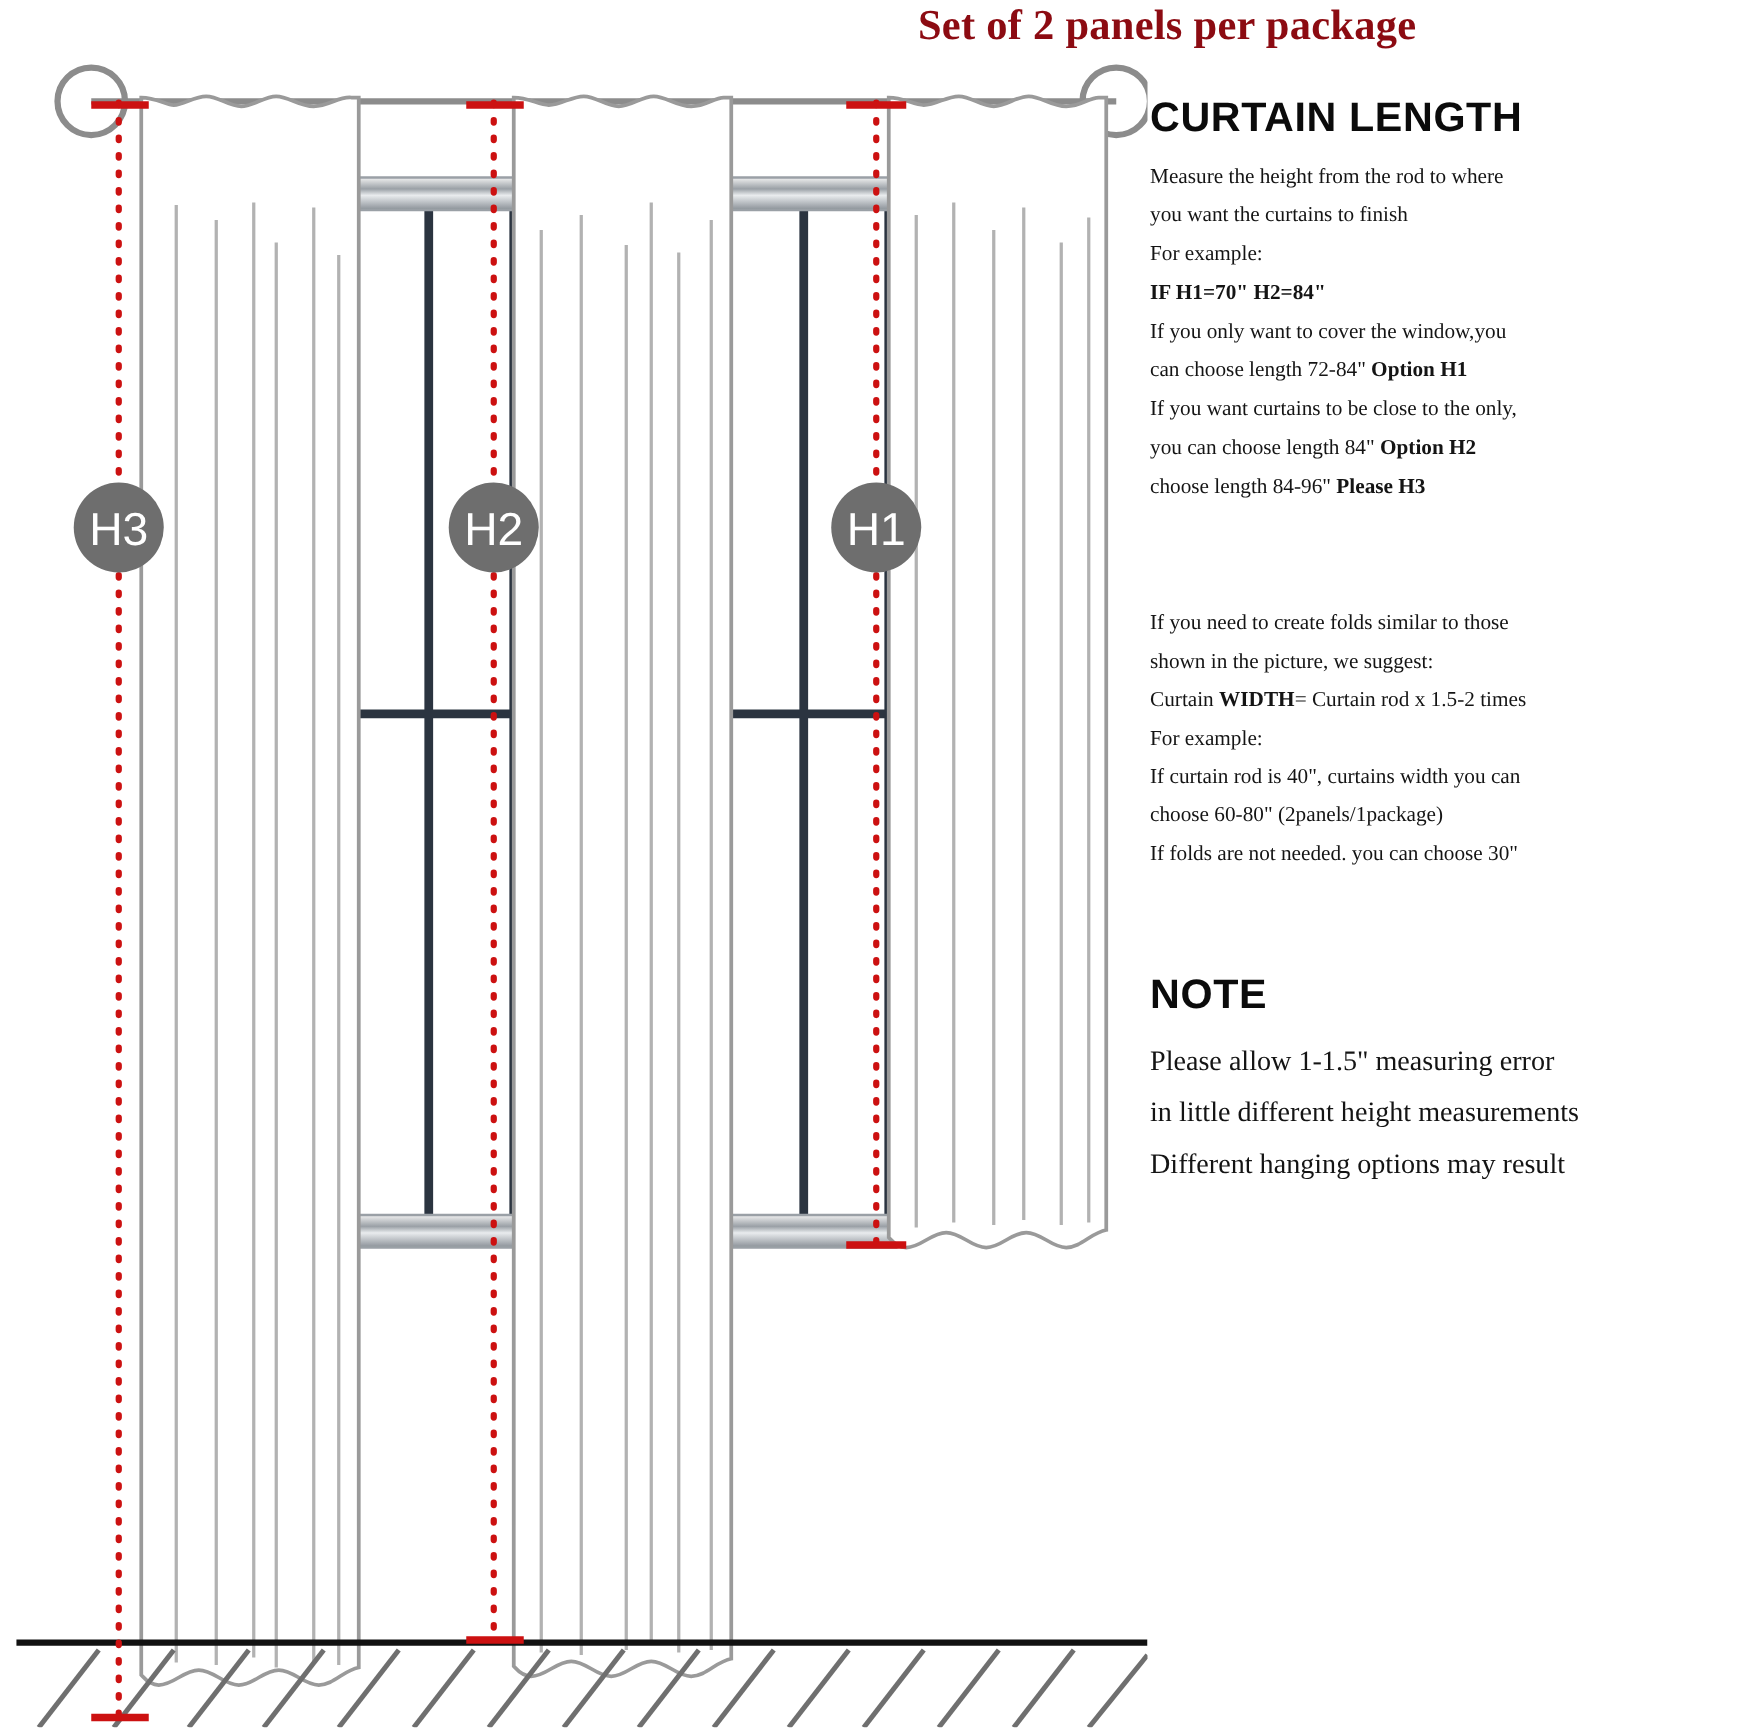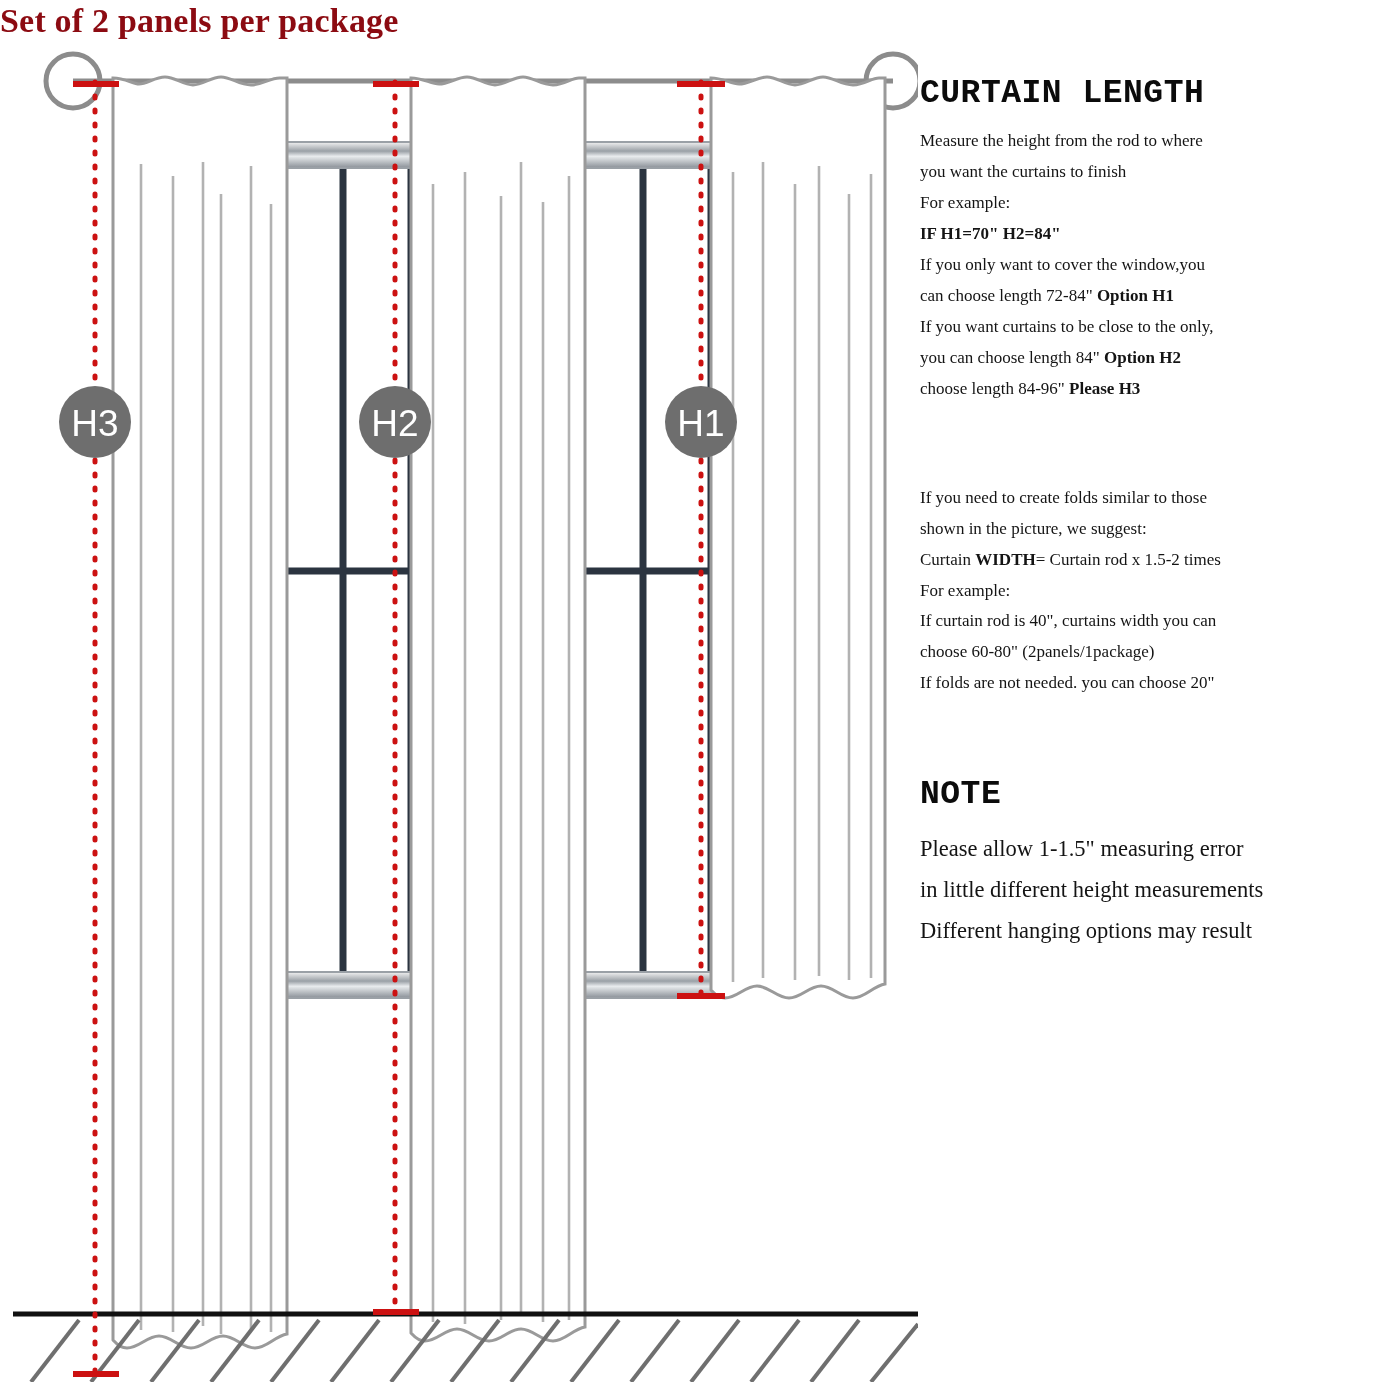--- a/index.html
+++ b/index.html
@@ -18,21 +18,21 @@
   #root {
     position: absolute;
     inset: 0;
   }
   
   .title {
     position: absolute;
     top: 2px;
     left: 0;
     width: 1133px;
-    text-align: left;
+    text-align: right;
     font-family: "Liberation Serif", serif;
     font-weight: bold;
     font-size: 34px;
     color: #8c0b12;
     letter-spacing: 0.2px;
   }
   
   #illus {
     position: absolute;
     left: 13px;
@@ -44,21 +44,21 @@
     display: block;
   }
   
   #textcol {
     position: absolute;
     left: 920px;
     top: 76px;
     width: 472px;
   }
   .sec-head {
-    font-family: Liberation Mono, monospace;
+    font-family: Liberation Sans, sans-serif;
     font-weight: bold;
     font-size: 33px;
     letter-spacing: 0.5px;
     color: #0b0b0b;
     margin: 0 0 14px 0;
     line-height: 1.1;
   }
   .sec-body {
     font-family: "Liberation Serif", serif;
     font-size: 17px;
@@ -279,21 +279,21 @@
     <div class="gap-1"></div>
 
     <div>
       <div class="sec-body">
         <div class="ln">If you need to create folds similar to those</div>
         <div class="ln">shown in the picture, we suggest:</div>
         <div class="ln"><span>Curtain </span><b>WIDTH</b><span>= Curtain rod x 1.5-2 times</span></div>
         <div class="ln">For example:</div>
         <div class="ln">If curtain rod is 40", curtains width you can</div>
         <div class="ln">choose 60-80" (2panels/1package)</div>
-        <div class="ln">If folds are not needed. you can choose 20"</div>
+        <div class="ln">If folds are not needed. you can choose 30"</div>
       </div>
     </div>
 
     <div class="gap-2"></div>
 
     <div>
       <div class="sec-head">NOTE</div>
       <div class="sec-note-body">
         <div class="ln">Please allow 1-1.5" measuring error</div>
         <div class="ln">in little different height measurements</div>

